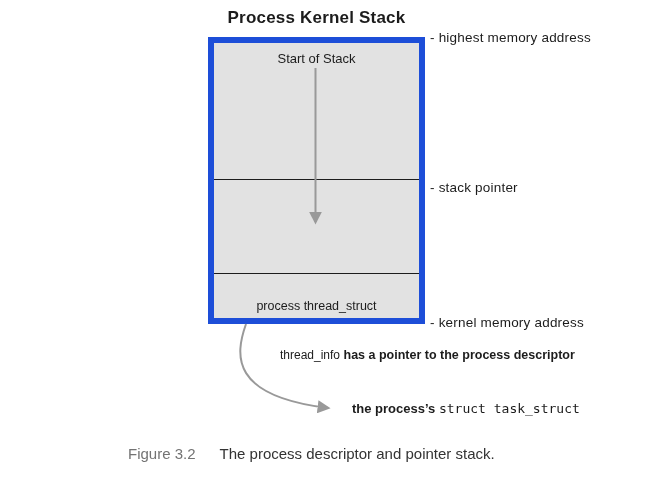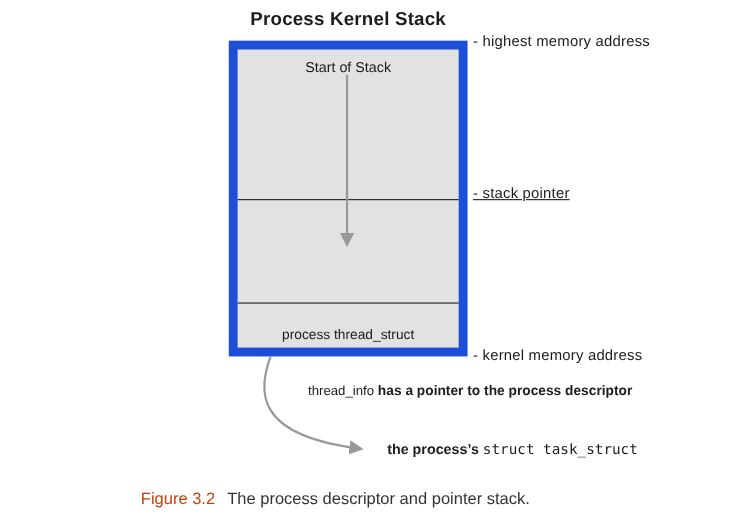--- a/index.html
+++ b/index.html
@@ -17,21 +17,21 @@
     text-align:center;
     font-size:17px;font-weight:bold;
     letter-spacing:0.2px;
     white-space:nowrap;
   }
   #stack-box{
     left:208px;top:37px;
     width:217px;height:287px;
     box-sizing:border-box;
     background:#e2e2e2;
-    border:8px solid #1d4ed8;
+    border:6px solid #1d4ed8;
   }
   .divider{
     position:absolute;left:0;right:0;height:1px;
     background:#1c1c1c;
   }
   #divider-stack-pointer{top:136px;}
   #divider-thread-struct{top:230px;}
   #start-of-stack{
     position:absolute;top:8px;left:0;width:100%;
     text-align:center;font-size:13px;
@@ -40,21 +40,21 @@
     position:absolute;bottom:5px;left:0;width:100%;
     text-align:center;font-size:12.5px;
   }
   #arrow-layer{left:0;top:0;pointer-events:none;}
   .side-label{
     font-size:13.5px;
     letter-spacing:0.2px;
     white-space:nowrap;
   }
   #label-highest{left:430px;top:30px;}
-  #label-stack-pointer{left:430px;top:168px;text-decoration:underline;}
+  #label-stack-pointer{left:430px;top:180px;}
   #label-lowest{left:430px;top:315px;}
   #label-current-thread-info{
     right:476px;top:311px;
     font-size:12px;white-space:nowrap;
   }
   #note-line{
     left:280px;top:348px;
     font-size:12.5px;white-space:nowrap;
   }
   #note-line .code{font-size:12px;}
@@ -67,22 +67,22 @@
   #process-line .mono{
     font-family:"DejaVu Sans Mono","Liberation Mono",monospace;
     font-size:13px;
   }
   #caption{
     left:128px;top:445px;
     font-size:15px;white-space:nowrap;
     color:#333333;
   }
   #caption .fig-label{
-    color:#c2410c;
-    margin-right:11px;
+    color:#737373;
+    margin-right:24px;
   }
 </style>
 </head>
 <body>
 
 <div id="figure">
 
   <div class="abs" id="diagram-title">Process Kernel Stack</div>
 
   <div class="abs" id="stack-box">

